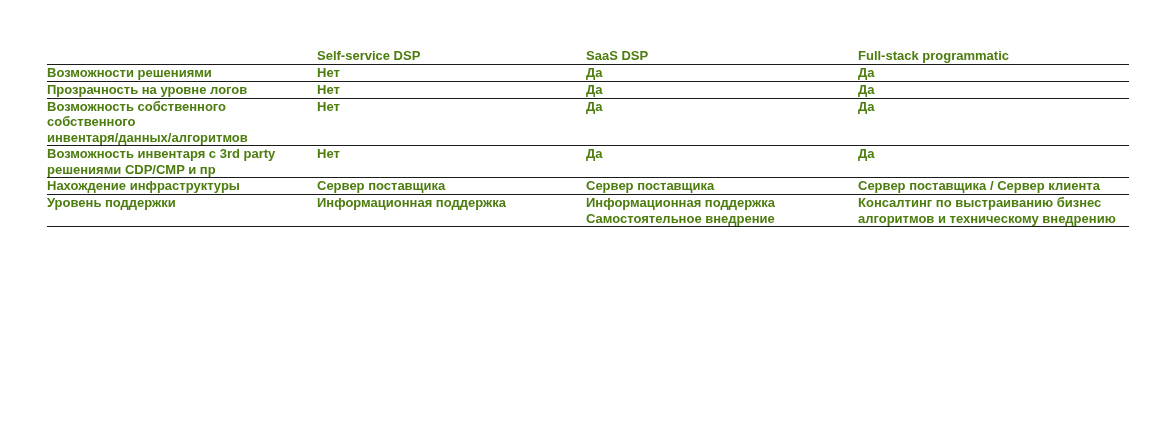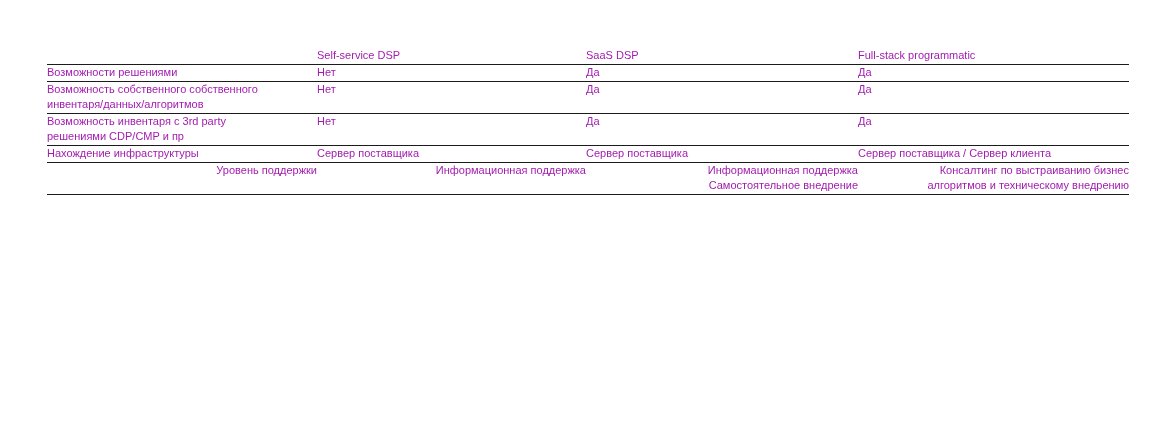--- a/index.html
+++ b/index.html
@@ -31,43 +31,42 @@
   }
   table.comparison col.c0 { width: 270px; }
   table.comparison col.c1 { width: 269px; }
   table.comparison col.c2 { width: 272px; }
   table.comparison col.c3 { width: 271px; }
 
   table.comparison th,
   table.comparison td {
     text-align: left;
     vertical-align: top;
-    font-weight: normal;
-    font-size: 11px;
+    font-weight: bold;
+    font-size: 13px;
     line-height: 15.5px;
-    color: #a21caf;
+    color: #4d7c0f;
     padding: 0;
   }
   thead th {
     padding: 0 10px 17px 0;
     border-bottom: 1.3px solid #1b1b1b;
     font-size: 12.6px;
     color: #1b1b1b;
   }
   thead th.spacer {
     border-bottom: 1.3px solid #1b1b1b;
   }
   tbody td {
     padding: 15px 12px 15px 0;
     border-bottom: 1.3px solid #1b1b1b;
     height: 16px;
   }
   tbody tr:last-child td {
     border-bottom: 1.3px solid #1b1b1b;
-    text-align: right;
   }
   .cell-label {
     padding-right: 18px;
   }
   .multi-line {
     white-space: pre-line;
   }
 </style>
 </head>
 <body>
@@ -84,20 +83,26 @@
       <tr>
         <th class="spacer"></th>
         <th>Self-service DSP</th>
         <th>SaaS DSP</th>
         <th>Full-stack programmatic</th>
       </tr>
     </thead>
     <tbody>
         <tr>
           <td class="cell-label multi-line">Возможности решениями</td>
+          <td class="multi-line">Нет</td>
+          <td class="multi-line">Да</td>
+          <td class="multi-line">Да</td>
+        </tr>
+        <tr>
+          <td class="cell-label multi-line">Прозрачность на уровне логов</td>
           <td class="multi-line">Нет</td>
           <td class="multi-line">Да</td>
           <td class="multi-line">Да</td>
         </tr>
         <tr>
           <td class="cell-label multi-line">Возможность собственного собственного
 инвентаря/данных/алгоритмов</td>
           <td class="multi-line">Нет</td>
           <td class="multi-line">Да</td>
           <td class="multi-line">Да</td>

